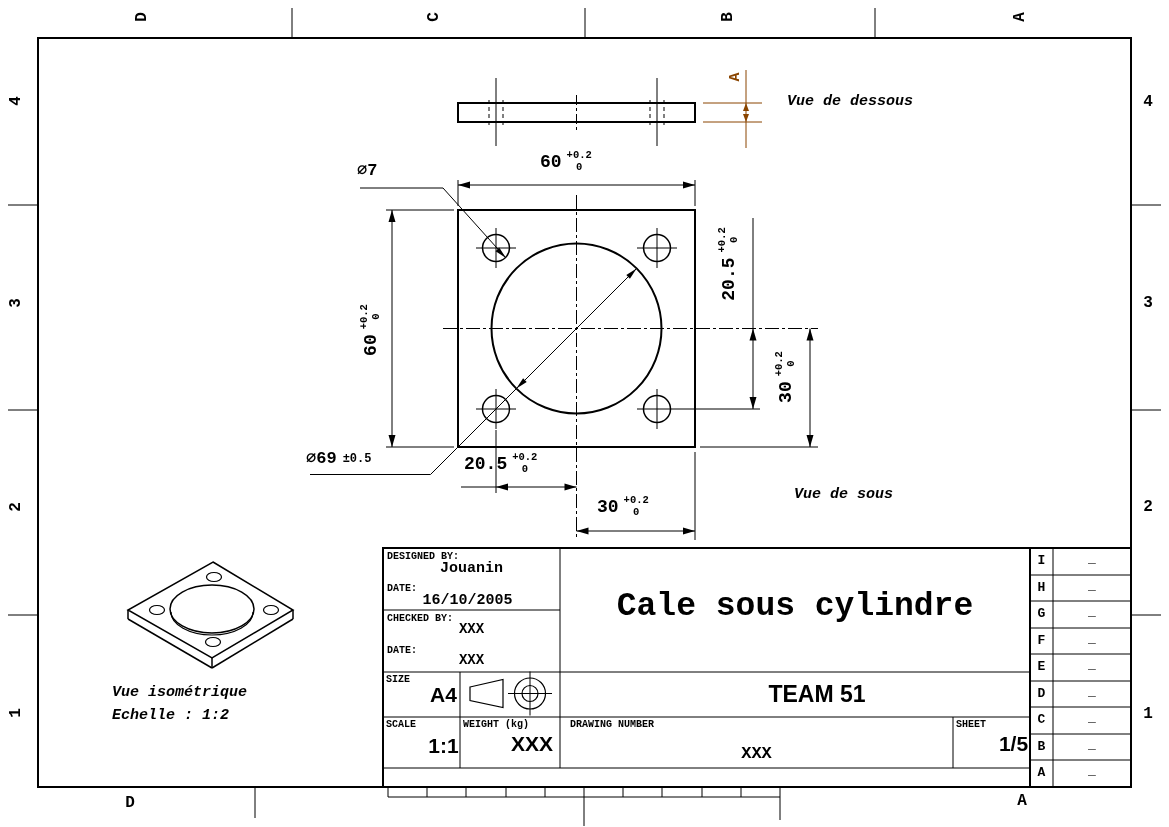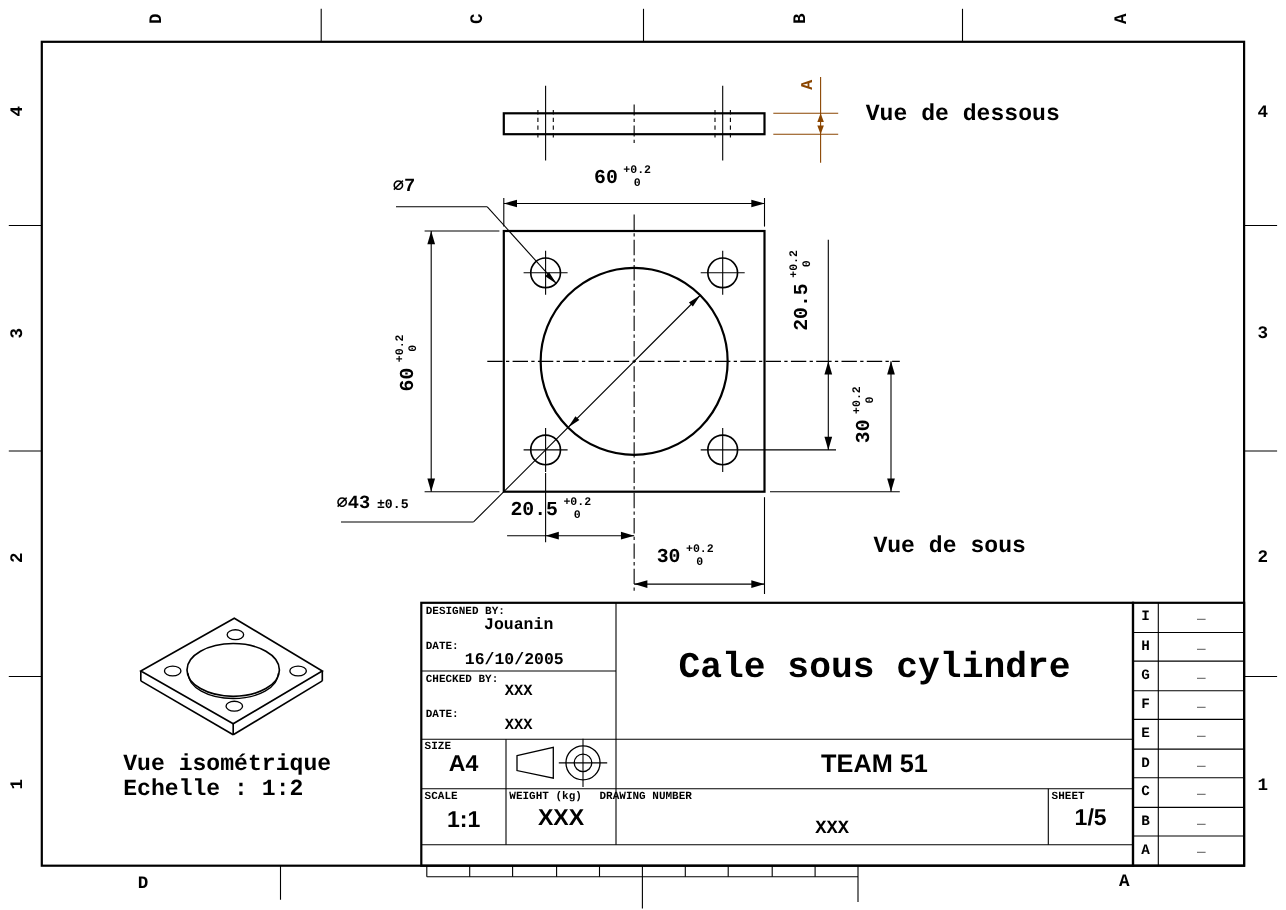--- a/index.html
+++ b/index.html
@@ -1,24 +1,24 @@
 <!DOCTYPE html>
 <html><head>
 <meta charset="utf-8">
 <style>
   html,body{margin:0;padding:0;background:#fff;}
   #sheet{position:relative;width:1169px;height:827px;background:#ffffff;overflow:hidden;color:#000;}
   svg{position:absolute;left:0;top:0;}
   .mono{font-family:"Liberation Mono","DejaVu Sans Mono",monospace;font-weight:bold;}
-  .sans{font-family:"Liberation Sans","DejaVu Sans",sans-serif;font-weight:bold;}
+  .sans{font-family:"Liberation Sans","DejaVu Sans",sans-serif;font-weight:bold;margin-left:22px;}
   .abs{position:absolute;white-space:nowrap;}
   .ctr{transform:translate(-50%,-50%);}
   .rot{transform:translate(-50%,-50%) rotate(-90deg);}
   .zone{font-size:16px;}
-  .viewlabel{font-size:21px;}
+  .viewlabel{font-size:15px;font-style:italic;}
   .dim{position:absolute;display:flex;align-items:center;white-space:nowrap;font-size:18px;}
   .dim .val{line-height:1;}
   .tol{display:inline-flex;flex-direction:column;align-items:center;font-size:10.5px;line-height:1.1;margin-left:5px;}
   .tblabel{font-size:10px;letter-spacing:0px;}
   .cellctr{position:absolute;text-align:center;white-space:nowrap;}
   .brown{color:#8a4500;}
 </style>
 </head>
 <body>
 
@@ -242,40 +242,40 @@
   <span class="val">30</span>
   <span class="tol">
         <span>+0.2</span>
         <span>0</span>
       </span>
 </div>
 <div class="dim mono" style="left:357px;top:162px;font-size:17px">
   <span class="val">⌀7</span>
 </div>
 <div class="dim mono" style="left:306px;top:450px;font-size:17px">
-  <span class="val">⌀43</span>
+  <span class="val">⌀69</span>
   <span style="font-size:12px;margin-left:6px">±0.5</span>
 </div>
 
 <div class="abs mono tblabel" style="left:387px;top:551px">DESIGNED BY:</div>
 <div class="cellctr mono" style="left:383px;width:177px;top:560px;font-size:15px">Jouanin</div>
 <div class="abs mono tblabel" style="left:387px;top:583px">DATE:</div>
 <div class="cellctr mono" style="left:383px;width:169px;top:592px;font-size:15px">16/10/2005</div>
 <div class="abs mono tblabel" style="left:387px;top:613px">CHECKED BY:</div>
 <div class="cellctr mono" style="left:383px;width:177px;top:621px;font-size:14px">XXX</div>
 <div class="abs mono tblabel" style="left:387px;top:645px">DATE:</div>
 <div class="cellctr mono" style="left:383px;width:177px;top:652px;font-size:14px">XXX</div>
 
 <div class="abs mono tblabel" style="left:386px;top:674px">SIZE</div>
 <div class="cellctr sans" style="left:383px;width:77px;top:683px;font-size:21px">A4</div>
 <div class="abs mono tblabel" style="left:386px;top:719px">SCALE</div>
 <div class="cellctr sans" style="left:383px;width:77px;top:734px;font-size:21px">1:1</div>
 <div class="abs mono tblabel" style="left:463px;top:719px">WEIGHT (kg)</div>
 <div class="cellctr sans" style="left:460px;width:100px;top:732px;font-size:21px">XXX</div>
-<div class="abs mono tblabel" style="left:545px;top:719px">DRAWING NUMBER</div>
+<div class="abs mono tblabel" style="left:570px;top:719px">DRAWING NUMBER</div>
 <div class="cellctr mono" style="left:560px;width:393px;top:744px;font-size:17px">XXX</div>
 <div class="abs mono tblabel" style="left:956px;top:719px">SHEET</div>
 <div class="cellctr sans" style="left:953px;width:77px;top:732px;font-size:21px">1/5</div>
 
 <div class="cellctr mono" style="left:560px;width:470px;top:588px;font-size:33px">Cale sous cylindre</div>
 <div class="cellctr sans" style="left:560px;width:470px;top:681px;font-size:23px">TEAM 51</div>
 
 <div class="cellctr mono" style="left:1030px;width:23px;top:553px;font-size:13px">I</div>
 <div class="cellctr mono" style="left:1053px;width:78px;top:551px;font-size:13px">_</div>
 <div class="cellctr mono" style="left:1030px;width:23px;top:580px;font-size:13px">H</div>

